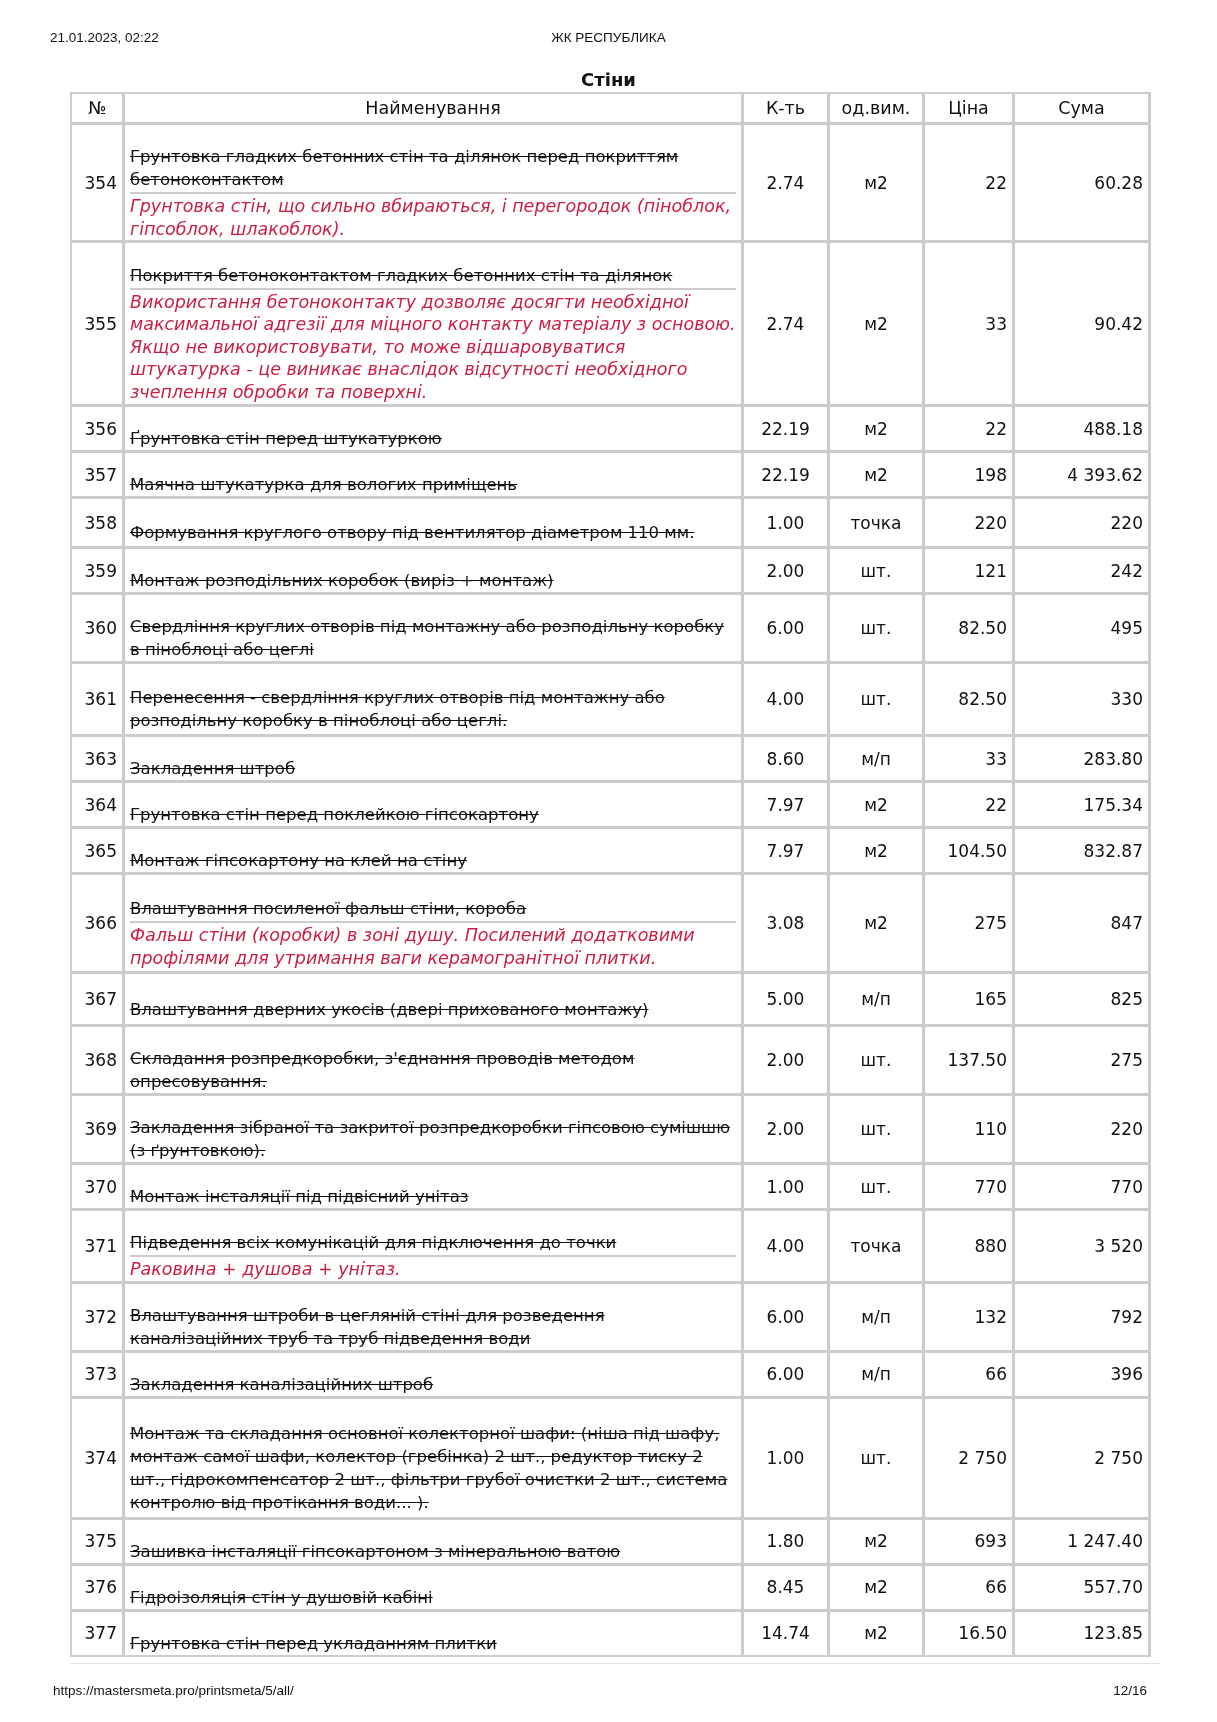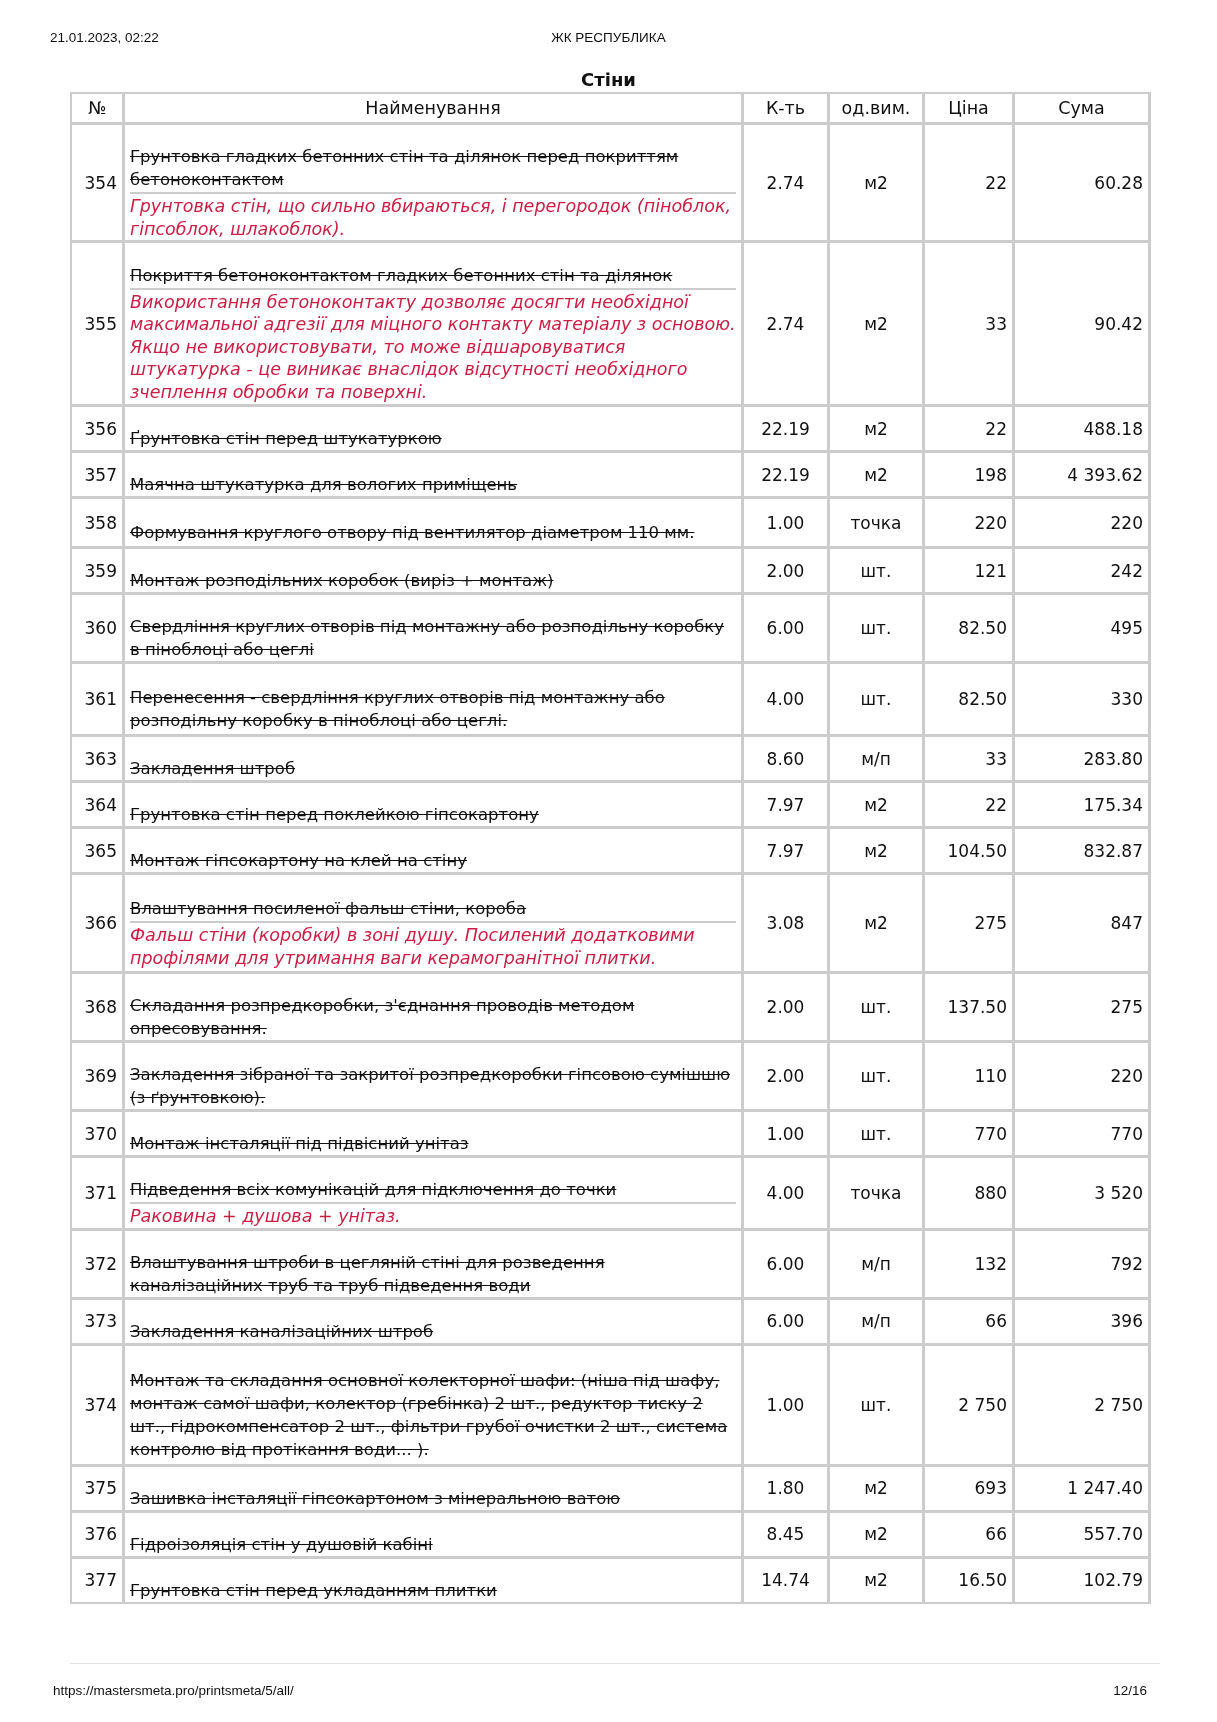--- a/index.html
+++ b/index.html
@@ -167,20 +167,30 @@
         <td class="c-num">366</td>
         <td class="c-name">
           <div class="old">Влаштування посиленої фальш стіни, короба</div>
           <div class="note">Фальш стіни (коробки) в зоні душу. Посилений додатковими профілями для утримання ваги керамогранітної плитки.</div>
         </td>
         <td class="c-qty">3.08</td>
         <td class="c-unit">м2</td>
         <td class="c-price">275</td>
         <td class="c-sum">847</td>
       </tr>
+      <tr style="height: 53px;">
+        <td class="c-num">367</td>
+        <td class="c-name">
+          <div class="old">Влаштування дверних укосів (двері прихованого монтажу)</div>
+        </td>
+        <td class="c-qty">5.00</td>
+        <td class="c-unit">м/п</td>
+        <td class="c-price">165</td>
+        <td class="c-sum">825</td>
+      </tr>
       <tr style="height: 52px;">
         <td class="c-num">368</td>
         <td class="c-name">
           <div class="old">Складання розпредкоробки, з'єднання проводів методом опресовування.</div>
         </td>
         <td class="c-qty">2.00</td>
         <td class="c-unit">шт.</td>
         <td class="c-price">137.50</td>
         <td class="c-sum">275</td>
       </tr>
@@ -266,21 +276,21 @@
         <td class="c-sum">557.70</td>
       </tr>
       <tr style="height: 30px;">
         <td class="c-num">377</td>
         <td class="c-name">
           <div class="old">Грунтовка стін перед укладанням плитки</div>
         </td>
         <td class="c-qty">14.74</td>
         <td class="c-unit">м2</td>
         <td class="c-price">16.50</td>
-        <td class="c-sum">102.79</td>
+        <td class="c-sum">123.85</td>
       </tr>
     </tbody>
 </table>
 
 <div class="footer-line"></div>
 <div class="footer">
   <span class="url">https://mastersmeta.pro/printsmeta/5/all/</span>
   <span class="page">12/16</span>
 </div>
 

